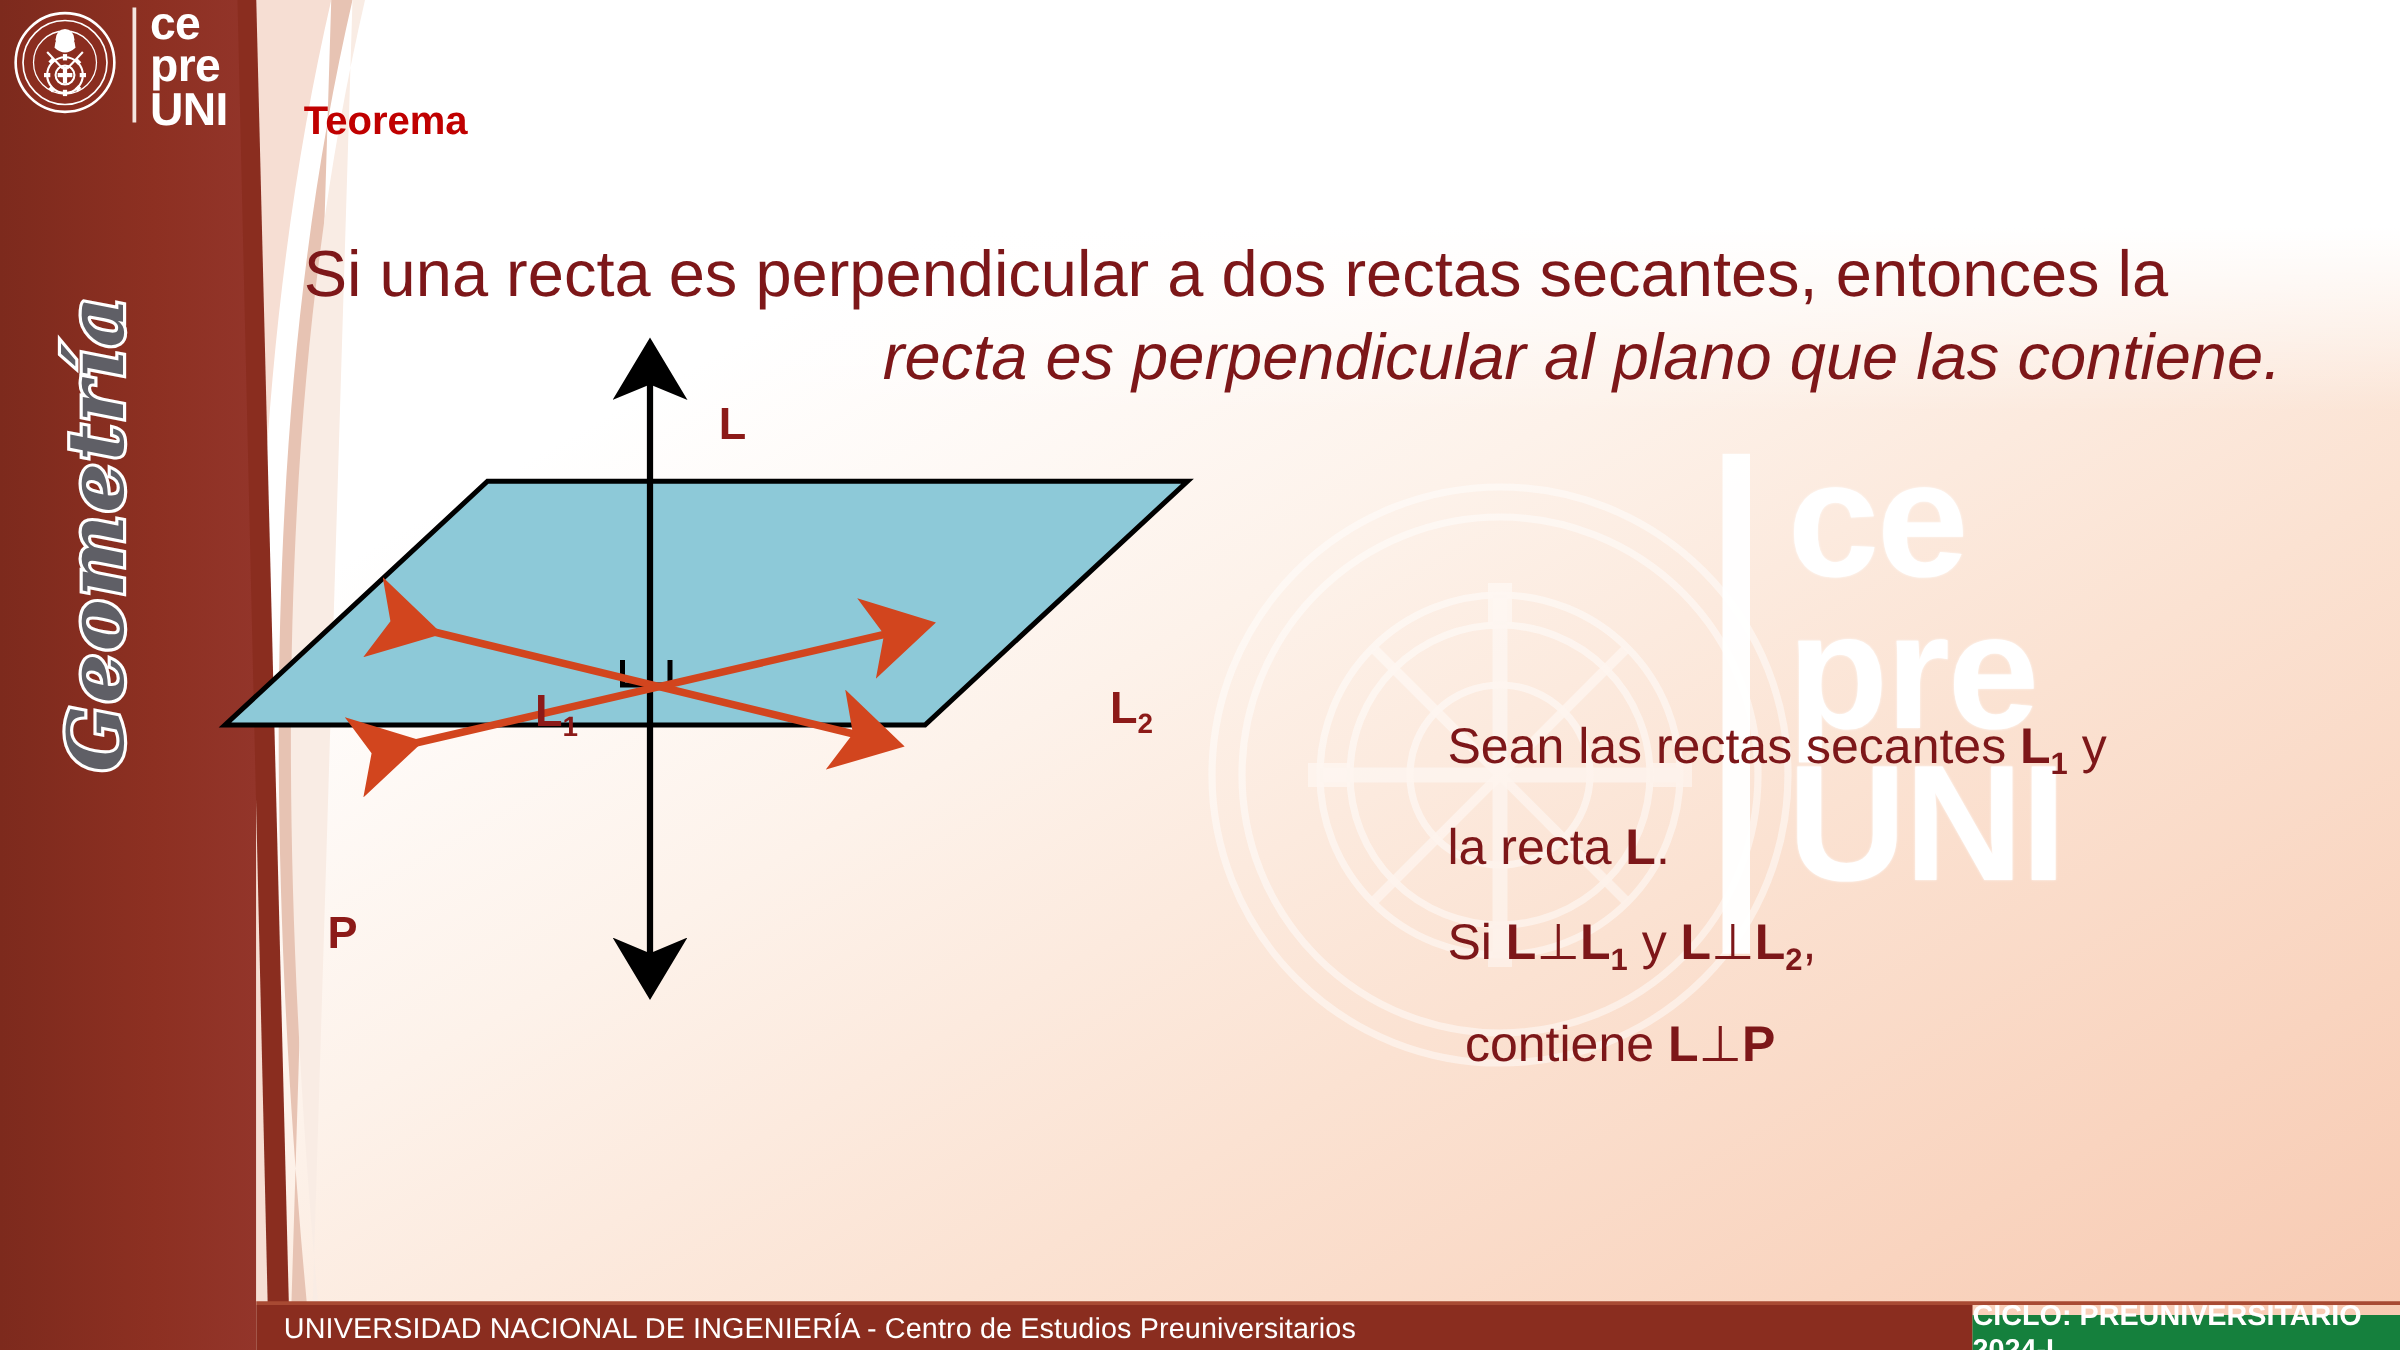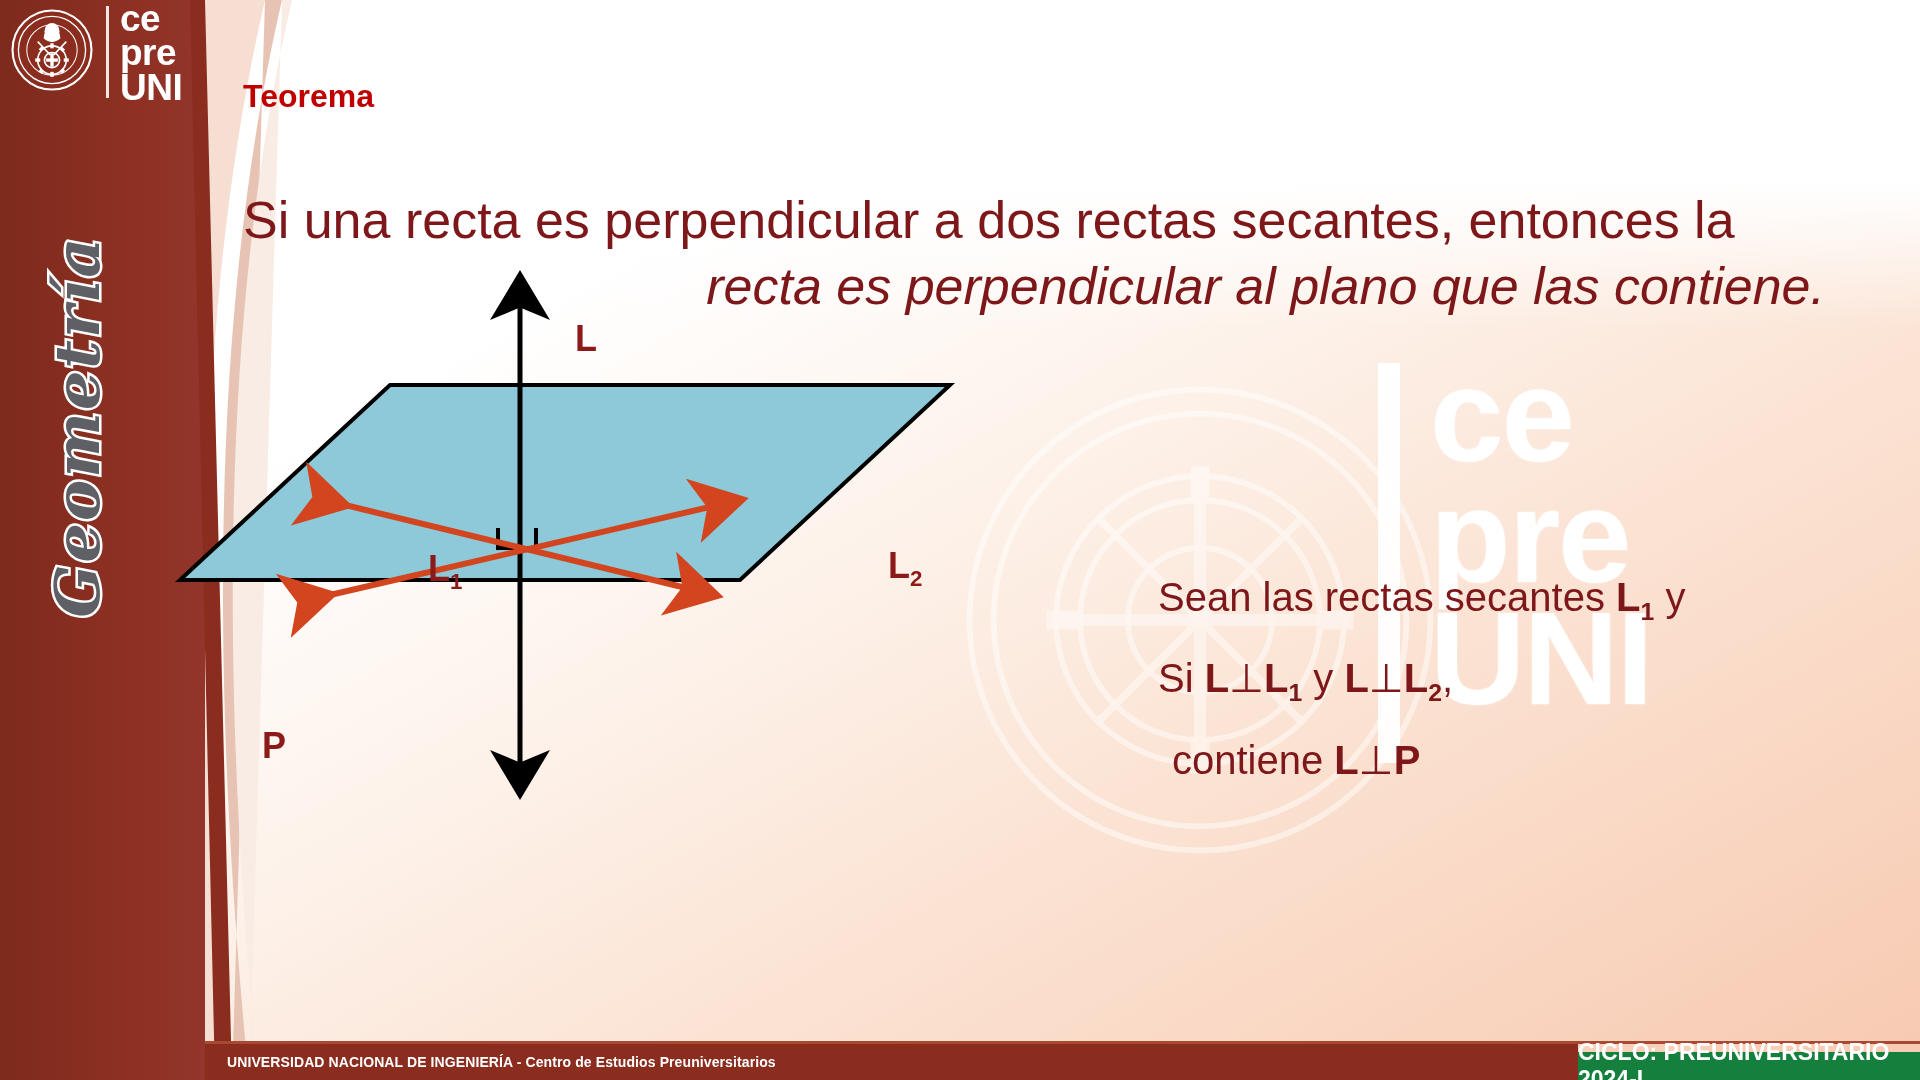--- a/index.html
+++ b/index.html
@@ -217,22 +217,22 @@
     height: 36px;
   }
   .footer-left {
     position: absolute;
     left: 205px;
     bottom: 0;
     width: 1373px;
     height: 36px;
     background: #8a2d1f;
     color: #ffffff;
-    font-size: 14px;
-    font-weight: bold;
+    font-size: 23px;
+    font-weight: normal;
     display: flex;
     align-items: center;
     padding-left: 22px;
     box-sizing: border-box;
     letter-spacing: 0.1px;
   }
   .footer-right {
     position: absolute;
     right: 0;
     bottom: 0;
@@ -396,20 +396,21 @@
   <div class="dlabel lbl-L2">
     <span>L</span><sub>2</sub>
   </div>
 
   <div class="dlabel lbl-P">P</div>
 
   <div class="explain">
     <span class="ln"><span>Sean las rectas secantes </span><b>L</b><b><sub>1</sub></b><span> y</span></span>
 
 
+    <span class="ln"><span>la recta </span><b>L</b><span>.</span></span>
 
     <span class="ln"><span>Si </span><b>L</b><span class="perp">⊥</span><b>L</b><b><sub>1</sub></b><span> y </span><b>L</b><span class="perp">⊥</span><b>L</b><b><sub>2</sub></b><span>,</span></span>
 
     <span class="ln ln-indent"><span> contiene </span><b>L</b><span class="perp">⊥</span><b>P</b></span>
   </div>
 
   <div class="footer">
     <div class="footer-accent"></div>
     <div class="footer-left">UNIVERSIDAD NACIONAL DE INGENIERÍA  - Centro de Estudios Preuniversitarios</div>
     <div class="footer-right">CICLO: PREUNIVERSITARIO 2024-I</div>

